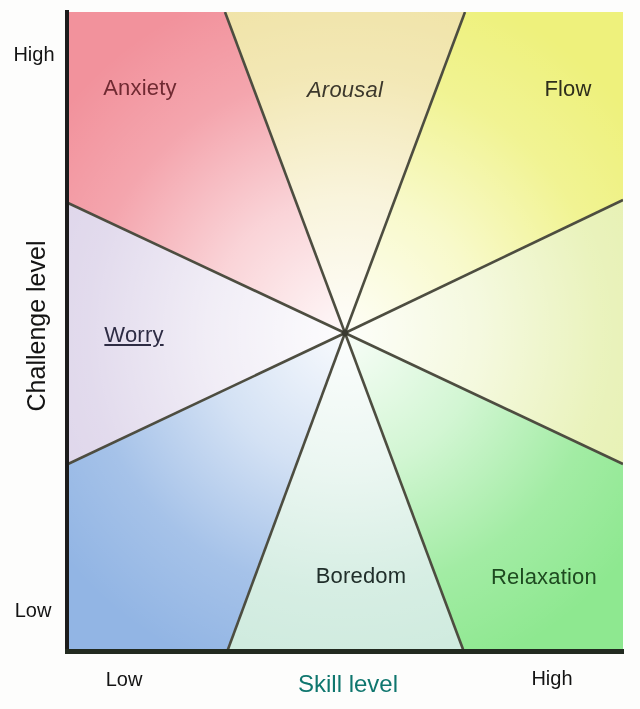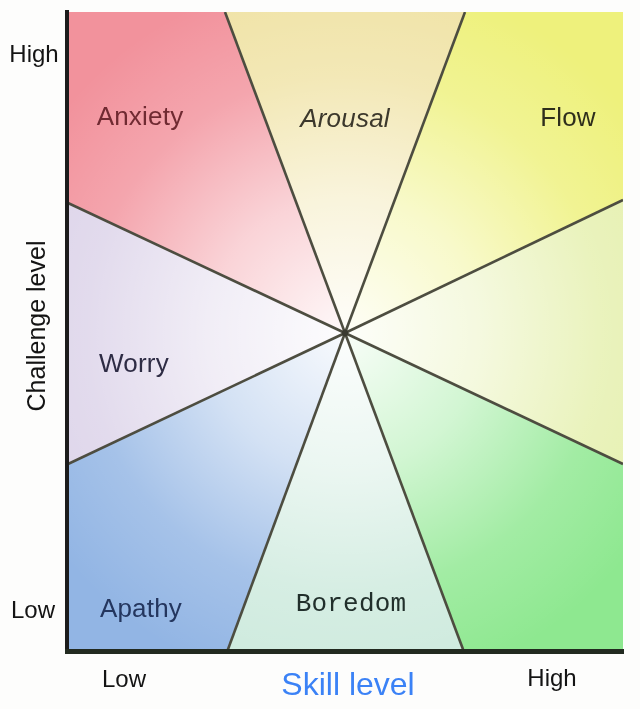--- a/index.html
+++ b/index.html
@@ -13,39 +13,39 @@
   .yaxis {
     position:absolute; left:65px; top:10px; width:4px; height:644px;
     background:#1c1c1c;
   }
   .xaxis {
     position:absolute; left:65px; top:649px; width:559px; height:5px;
     background:#222a20;
   }
   .tick {
     position:absolute; transform:translate(-50%,-50%);
-    font-size:24px; white-space:nowrap; color:#141414;
+    font-size:20px; white-space:nowrap; color:#141414;
   }
   .ytop  { left:34px;  top:54px;  }
   .ybot  { left:33px;  top:610px; }
   .xleft { left:124px; top:679px; }
   .xright{ left:552px; top:678px; }
   .ytitle {
     position:absolute; left:36px; top:326px;
     transform:translate(-50%,-50%) rotate(-90deg);
     font-size:25px; white-space:nowrap; color:#141414;
   }
   .xtitle {
     position:absolute; left:348px; top:684px;
     transform:translate(-50%,-50%);
-    font-size:32px; white-space:nowrap; color:#3b82f6;
+    font-size:24px; white-space:nowrap; color:#0f766e;
   }
   .sector-label {
     position:absolute; transform:translate(-50%,-50%);
-    font-size:26px; white-space:nowrap; letter-spacing:0.2px;margin-top:28px;
+    font-size:22px; white-space:nowrap; letter-spacing:0.2px;
   }
 </style>
 </head>
 <body>
 
 <div class="figure">
 
   <div class="tick ytop">High</div>
 
   <div class="ytitle">Challenge level</div>
@@ -86,16 +86,16 @@
 
   <div class="tick xleft">Low</div>
 
   <div class="xtitle">Skill level</div>
 
   <div class="tick xright">High</div>
 
 <div class="sector-label" style="left: 140px; top: 88px; color: rgb(112, 42, 50);">Anxiety</div>
     <div class="sector-label" style="left: 345px; top: 90px; color: rgb(60, 56, 44); font-style: italic;">Arousal</div>
     <div class="sector-label" style="left: 568px; top: 89px; color: rgb(46, 46, 28);">Flow</div>
-    <div class="sector-label" style="left: 351px; top: 576px; color: rgb(33, 47, 43); font-family: Liberation Mono, monospace;">Boredom</div>
-    <div class="sector-label" style="left: 141px; top: 580px; color: rgb(36, 54, 94);">Apathy</div>
-    <div class="sector-label" style="left: 134px; top: 335px; color: rgb(46, 44, 68);">Worry</div>
+    <div class="sector-label" style="left: 544px; top: 577px; color: rgb(30, 74, 32);">Relaxation</div>
+    <div class="sector-label" style="left: 361px; top: 576px; color: rgb(33, 47, 43);">Boredom</div>
+    <div class="sector-label" style="left: 134px; top: 335px; color: rgb(46, 44, 68); text-decoration: underline;">Worry</div>
   </div>
 
 </body></html>

